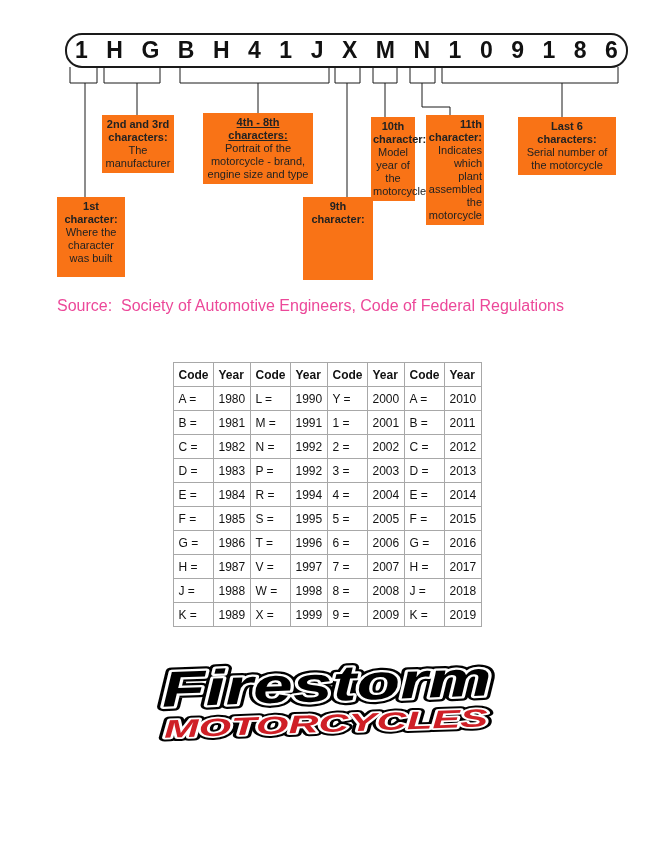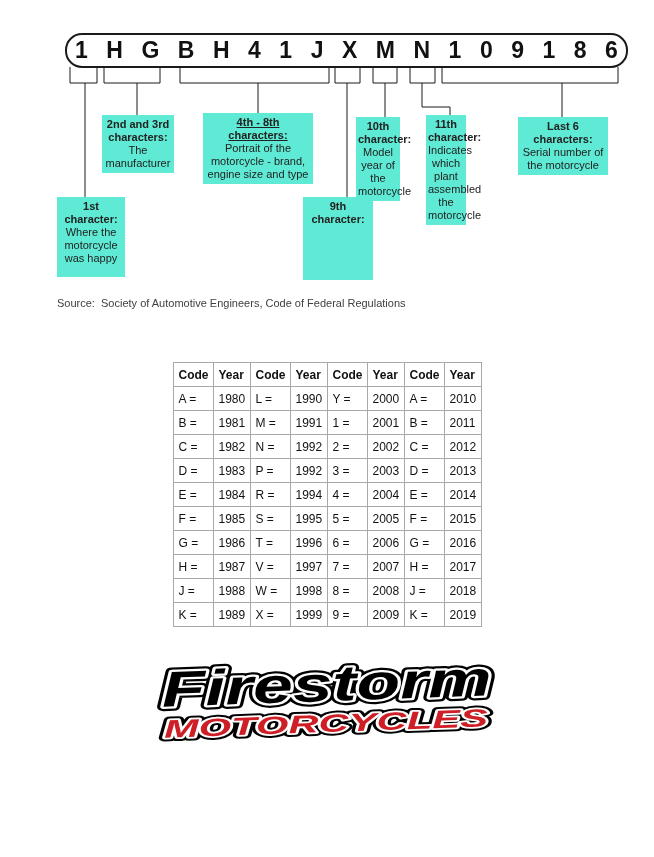--- a/index.html
+++ b/index.html
@@ -12,35 +12,35 @@
   
   .diagram{position:relative;width:654px;height:330px;}
   .diagram svg.lines{position:absolute;left:0;top:0;}
   .vin-chars{
     position:absolute;left:66px;top:34px;width:561px;height:33px;
     display:flex;justify-content:space-between;align-items:center;
     padding:0 9px;box-sizing:border-box;
     font-size:23px;font-weight:bold;color:#111;letter-spacing:0;
   }
   .label-box{
-    position:absolute;background:#5eead4;
+    position:absolute;background:#f97316;
     font-size:11px;line-height:13px;text-align:center;
     padding:3px 2px;box-sizing:border-box;color:#222;
   }
   .label-box .title{font-weight:bold;}
   .lb-48 .title{max-width:70px;margin:0 auto;text-decoration:underline;}
   .lb-1 {left:57px; top:197px;width:68px; min-height:80px;}
   .lb-23{left:102px;top:115px;width:72px; min-height:57px;}
   .lb-48{left:203px;top:113px;width:110px;min-height:68px;}
   .lb-9 {left:303px;top:197px;width:70px; min-height:83px;}
-  .lb-10{left:356px;top:117px;width:44px; min-height:65px;}
-  .lb-11{left:426px;top:115px;width:40px; min-height:95px;}
-  .lb-6 {left:518px;top:117px;width:90px; min-height:50px;}
+  .lb-10{left:371px;top:117px;width:44px; min-height:65px;}
+  .lb-11{left:426px;top:115px;width:58px; min-height:95px;text-align:right;}
+  .lb-6 {left:518px;top:117px;width:98px; min-height:50px;}
   .source{
-    position:absolute;left:57px;top:297px;font-size:11px;color:#404040;
+    position:absolute;left:57px;top:297px;font-size:16px;color:#ec4899;
     white-space:pre-wrap;
   }
 
   
   table.codes{
     border-collapse:collapse;margin:32px auto 12px auto;
     font-size:12px;color:#111;
   }
   table.codes th,table.codes td{
     border:1px solid #a8a8a8;text-align:left;
@@ -96,21 +96,21 @@
         <span>1</span>
         <span>0</span>
         <span>9</span>
         <span>1</span>
         <span>8</span>
         <span>6</span>
       </div>
 
     <div class="label-box lb-1">
       <div class="title">1st character:</div>
-      <div class="body">Where the motorcycle was happy</div>
+      <div class="body">Where the character was built</div>
     </div>
     <div class="label-box lb-23">
       <div class="title">2nd and 3rd characters:</div>
       <div class="body">The manufacturer</div>
     </div>
     <div class="label-box lb-48">
       <div class="title">4th - 8th characters:</div>
       <div class="body">Portrait of the motorcycle - brand, engine size and type</div>
     </div>
     <div class="label-box lb-9">

